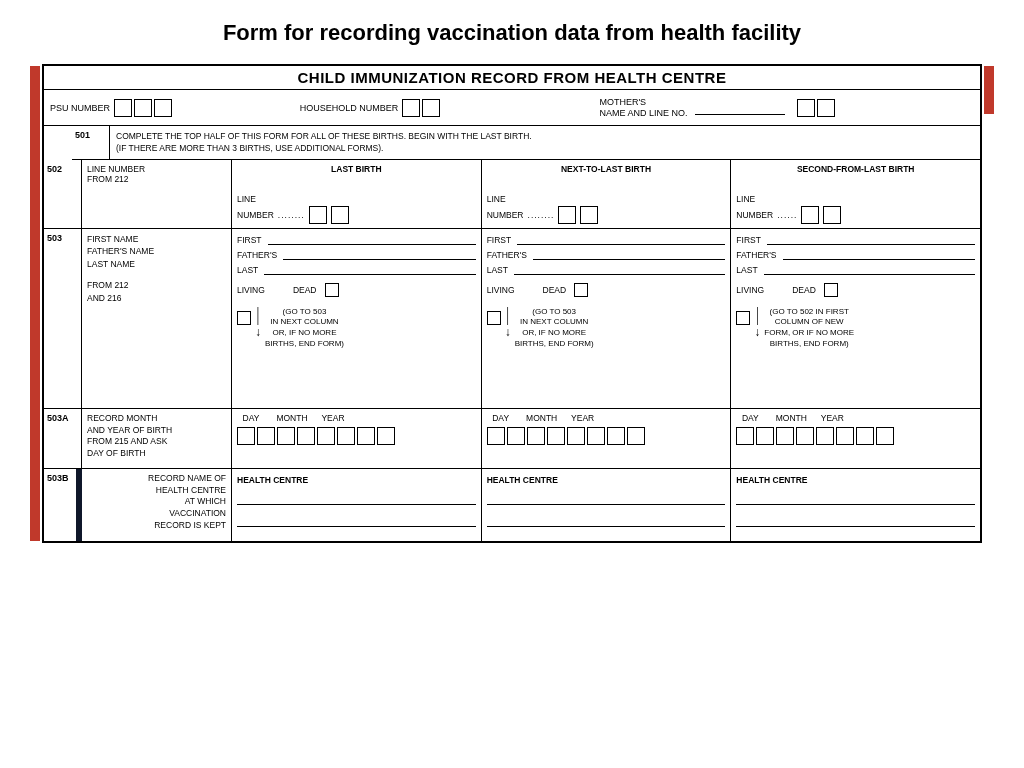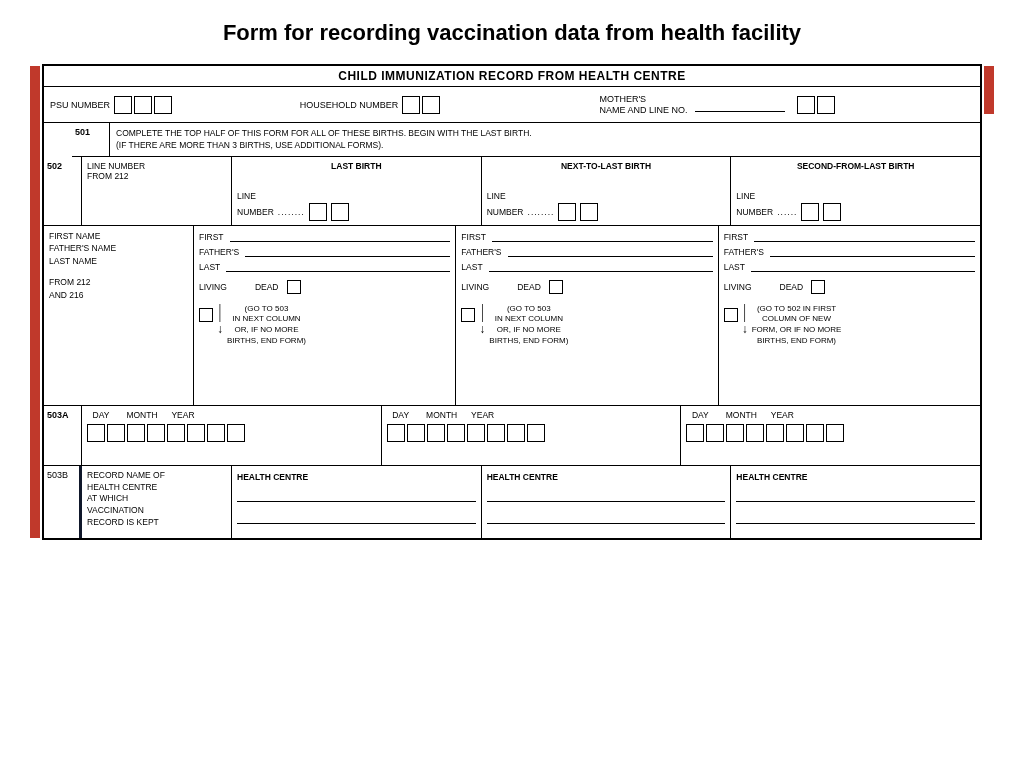--- a/index.html
+++ b/index.html
@@ -46,21 +46,21 @@
       right: -14px;
       top: 0;
       width: 10px;
       height: 48px;
       background: #c0392b;
     }
     .form-title-row {
       text-align: center;
       border-bottom: 1px solid #000;
       padding: 3px;
-      font-size: 12px;
+      font-size: 15px;
       font-weight: bold;
       letter-spacing: 0.5px;
     }
     .header-row {
       display: flex;
       border-bottom: 1px solid #000;
       align-items: center;
       padding: 4px 6px;
       min-height: 36px;
     }
@@ -271,32 +271,33 @@
     }
 
     
     .row-503b {
       display: flex;
       min-height: 70px;
     }
     .r503b-num {
       width: 38px;
       min-width: 38px;
-      border-right: 3px solid #0f172a;
+      border-right: 6px solid #0f172a;
       padding: 4px 3px;
       font-size: 9px;
-      font-weight: normal;
+      font-weight: bold;
     }
     .r503b-label {
       width: 150px;
       min-width: 150px;
       border-right: 1px solid #000;
       padding: 4px 5px;
       font-size: 8.5px;
       line-height: 1.4;
+      text-align: right;
     }
     .r503b-col {
       flex: 1;
       border-right: 1px solid #000;
       padding: 6px 5px;
       font-size: 8.5px;
     }
     .r503b-col:last-child { border-right: none; }
     .hc-label { font-weight: bold; font-size: 8.5px; margin-bottom: 6px; }
     .hc-line {
@@ -396,20 +397,21 @@
         <div style="display:flex;align-items:center;gap:4px;margin-top:2px;">
           <span>NUMBER</span>
           <span class="dotted-line">......</span>
           <div class="small-box"></div>
           <div class="small-box"></div>
         </div>
       </div>
     </div>
 
     <div class="row-503">
+      <div class="r503-num">503</div>
       <div class="r503-label">
         <div>FIRST NAME</div>
         <div>FATHER'S NAME</div>
         <div>LAST NAME</div>
         <div style="margin-top:8px;">FROM 212</div>
         <div>AND 216</div>
       </div>
 
       <div class="r503-col">
         <div class="name-field-row">
@@ -494,20 +496,26 @@
             <span style="font-size:9px;line-height:1;">|</span>
             <span style="font-size:12px;">↓</span>
           </div>
           <div class="go-to-text">(GO TO 502 IN FIRST<br>COLUMN OF NEW<br>FORM, OR IF NO MORE<br>BIRTHS, END FORM)</div>
         </div>
       </div>
     </div>
 
     <div class="row-503a">
       <div class="r503a-num">503A</div>
+      <div class="r503a-label">
+        <div>RECORD MONTH</div>
+        <div>AND YEAR OF BIRTH</div>
+        <div>FROM 215 AND ASK</div>
+        <div>DAY OF BIRTH</div>
+      </div>
 
       <div class="r503a-col">
         <div class="dmy-header">
           <span style="width:28px;text-align:center;">DAY</span>
           <span style="width:38px;text-align:center;">MONTH</span>
           <span style="width:28px;text-align:center;">YEAR</span>
         </div>
         <div class="dmy-boxes">
           <div class="small-box"></div>
           <div class="small-box"></div>

